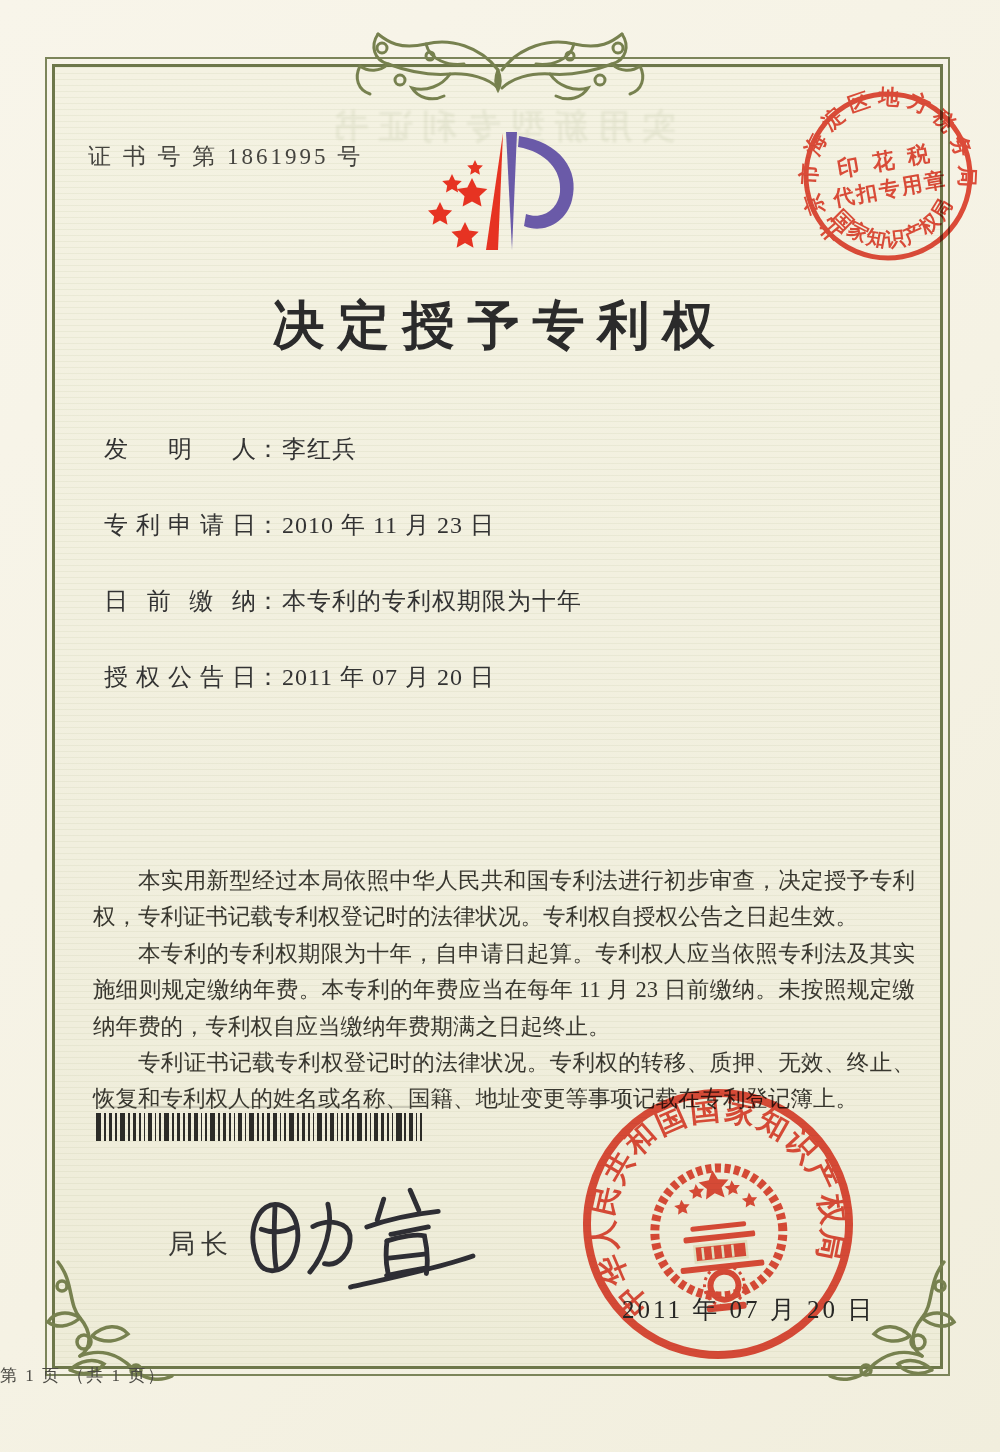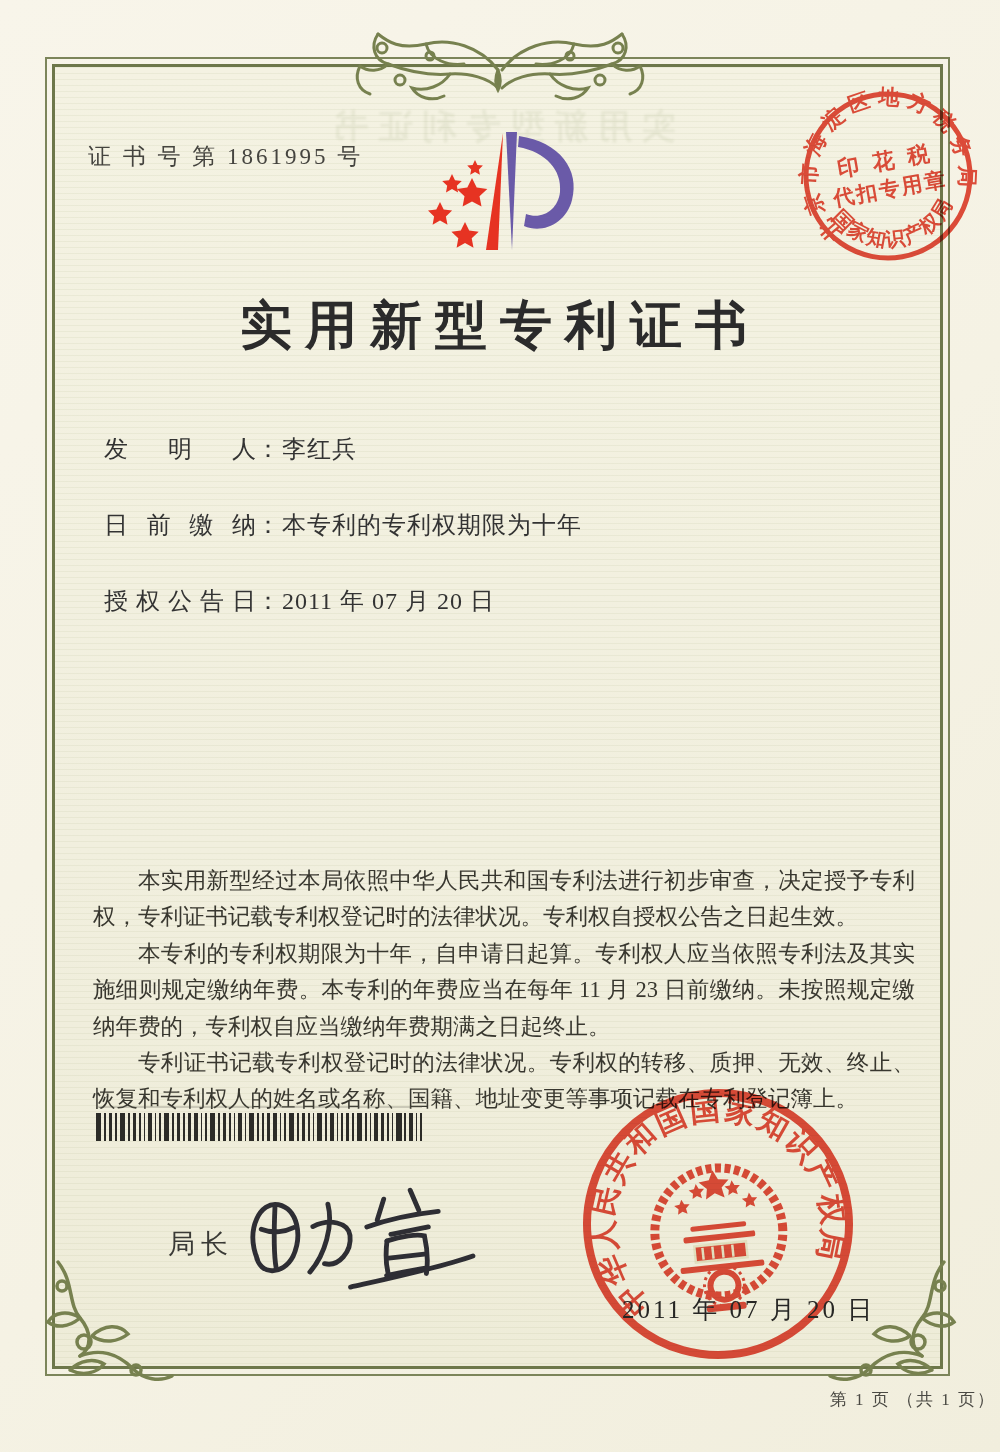--- a/index.html
+++ b/index.html
@@ -51,22 +51,22 @@
   .barcode::before{content:"";position:absolute;left:0;right:0;top:-7px;height:2px;
     background:rgba(90,90,80,.25);}
   .director{position:absolute;left:168px;top:1226px;font-size:27px;
     letter-spacing:6px;color:#3a3a36;font-family:Liberation Serif, serif;}
   .signature{position:absolute;left:222px;top:1168px;width:280px;height:140px;
     transform:rotate(-3deg);}
   .seal-office{position:absolute;left:578px;top:1084px;width:280px;height:280px;
     transform:rotate(-6deg);opacity:.92;mix-blend-mode:multiply;}
   .issue-date{position:absolute;left:622px;top:1293px;font-size:25px;
     letter-spacing:3px;color:#262624;}
-  .footer{position:absolute;left:0;right:4px;top:1364px;text-align:right;
-    font-size:17px;letter-spacing:2px;color:#4a4943;margin-top:24px;}
+  .footer{position:absolute;left:0;right:14px;top:1364px;text-align:left;
+    font-size:17px;letter-spacing:2px;color:#4a4943;}
   svg{display:block;}
 </style>
 </head>
 <body>
 
 <div class="scan-left"></div>
 <div class="scan-right"></div>
 <div class="scan-bottom"></div>
 
 <div class="page">
@@ -166,25 +166,28 @@
           <textPath href="#taxArcTop" startOffset="4">北京市海淀区地方税务局</textPath>
         </text>
         <text font-size="20" font-weight="bold" fill="#e2402e" letter-spacing="1" font-family="'Liberation Serif',serif">
           <textPath href="#taxArcBottom" startOffset="2">国家知识产权局</textPath>
         </text>
         <text x="100" y="92" text-anchor="middle" font-size="22" font-weight="bold" fill="#e2402e" letter-spacing="4" font-family="'Liberation Serif',serif">印 花 税</text>
         <text x="100" y="120" text-anchor="middle" font-size="21" font-weight="bold" fill="#e2402e" letter-spacing="2" font-family="'Liberation Serif',serif">代扣专用章</text>
       </svg>
     </div>
 
-    <div class="title">实用新型专利证书</div>
+    <div class="title">决定授予专利权</div>
 
     <div class="fields">
       <div class="field-row">
         <span class="field-label">发明人</span><span class="field-colon">：</span><span class="field-value">李红兵</span>
+      </div>
+      <div class="field-row">
+        <span class="field-label">专利申请日</span><span class="field-colon">：</span><span class="field-value">2010 年 11 月 23 日</span>
       </div>
       <div class="field-row">
         <span class="field-label">日前缴纳</span><span class="field-colon">：</span><span class="field-value">本专利的专利权期限为十年</span>
       </div>
       <div class="field-row">
         <span class="field-label">授权公告日</span><span class="field-colon">：</span><span class="field-value">2011 年 07 月 20 日</span>
       </div>
     </div>
 
     <div class="paragraphs">

